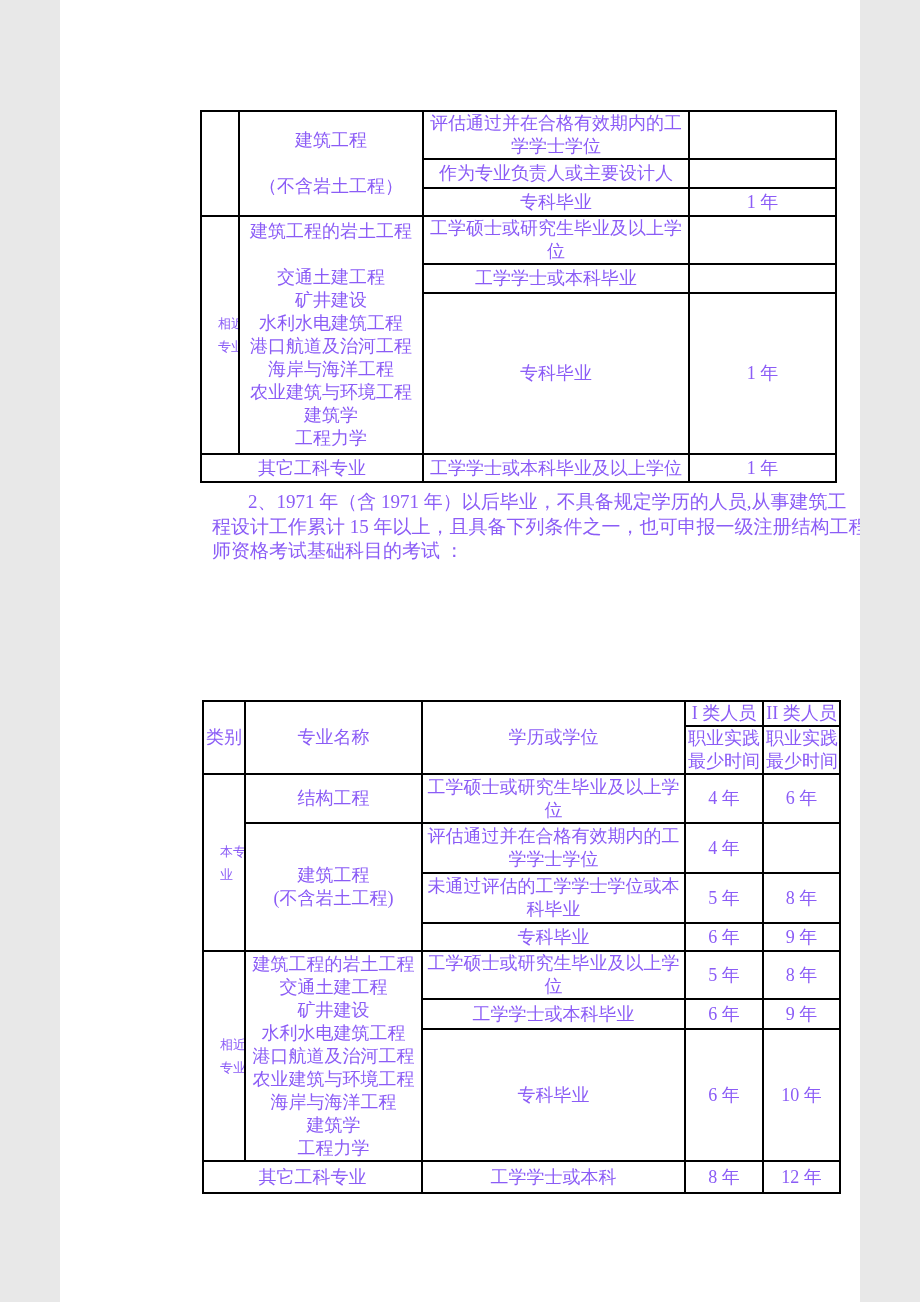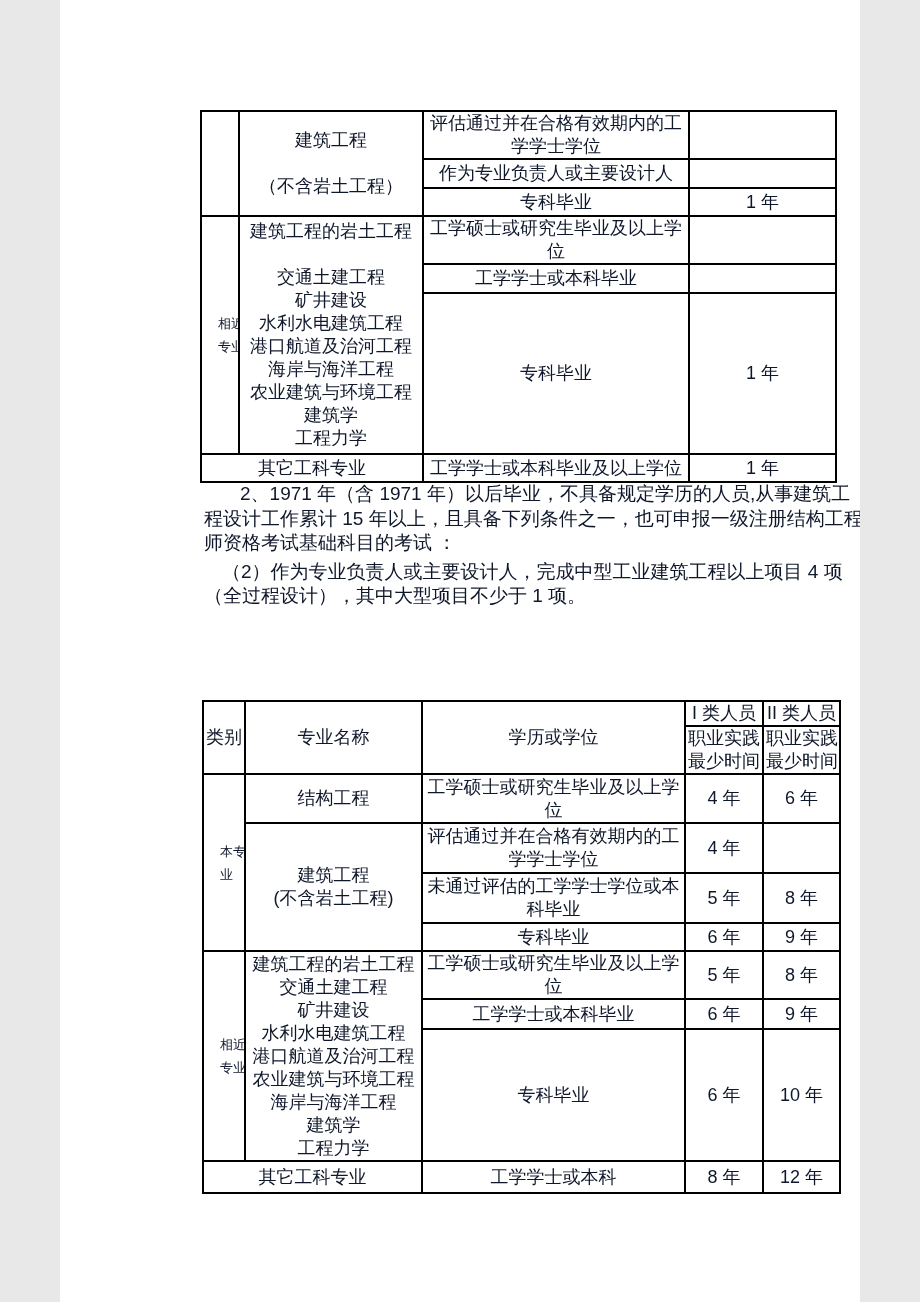--- a/index.html
+++ b/index.html
@@ -1,30 +1,30 @@
 <!DOCTYPE html>
 <html><head>
 <meta charset="utf-8">
 <style>
   html,body{margin:0;padding:0;background:#e8e8e8;}
   .page{
     position:relative;width:800px;height:1302px;margin:0 auto;background:#ffffff;
-    font-family:Liberation Sans, sans-serif;color:#0f172a;overflow:hidden;
+    font-family:Liberation Serif, serif;color:#8b5cf6;overflow:hidden;
   }
   table{border-collapse:collapse;table-layout:fixed;position:absolute;}
   td{
     border:2px solid #000;text-align:center;vertical-align:middle;
     padding:0 2px;font-size:18px;line-height:23px;white-space:pre-line;
     overflow:hidden;word-break:keep-all;
   }
   #t1{left:140px;top:110px;width:635px;}
   #t2{left:142px;top:700px;width:637px;}
   td.cat{font-size:13px;padding:16px;}
   .paras{position:absolute;left:140px;top:478px;width:690px;font-size:19px;line-height:24.5px;}
-  .paras p{margin:4px;white-space:pre-line;}
+  .paras p{margin:12px;white-space:pre-line;}
   .p1{text-indent:36px}
   .p2,.p3{text-indent:18px}
   .p4{text-indent:40px}
   .p5{text-indent:12px}
 </style>
 </head>
 <body>
 
 <div class="page">
 
@@ -83,22 +83,20 @@
       <td>工学学士或本科毕业及以上学位</td>
       <td>1 年</td>
     </tr>
   </tbody>
     </table>
 
   <div class="paras">
     <p class="p1">2、1971 年（含 1971 年）以后毕业，不具备规定学历的人员,从事建筑工
 程设计工作累计 15 年以上，且具备下列条件之一，也可申报一级注册结构工程
 师资格考试基础科目的考试 ：</p>
-    <p class="p3">（2）作为专业负责人或主要设计人，完成中型工业建筑工程以上项目 4 项
-（全过程设计），其中大型项目不少于 1 项。</p>
   </div>
 
   <table id="t2">
     <colgroup>
       <col style="width:42px">
         <col style="width:177px">
         <col style="width:263px">
         <col style="width:78px">
         <col style="width:77px">
     </colgroup>

